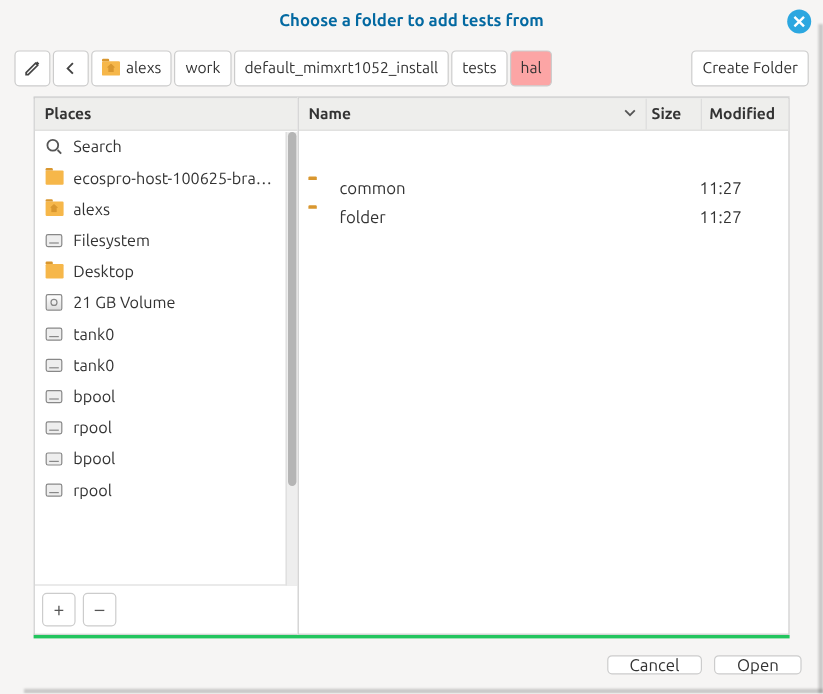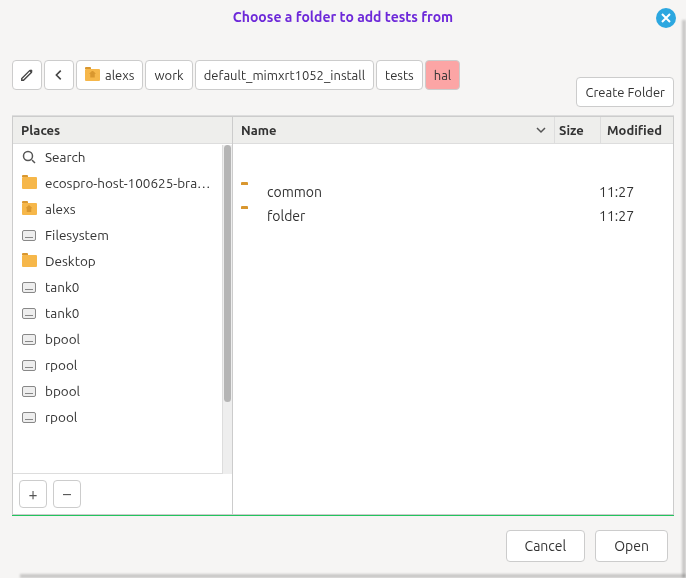--- a/index.html
+++ b/index.html
@@ -1,29 +1,29 @@
 <!DOCTYPE html>
 <html><head>
 <meta charset="utf-8">
 <style>
   * { box-sizing: border-box; font-family: "Ubuntu", "Cantarell", sans-serif; }
   body { margin:0; background:#f6f5f4; width:686px; height:578px; overflow:hidden; position:relative; }
   .window { width:686px; height:578px; display:flex; flex-direction:column; }
-  .titlebar { height:34px; display:flex; align-items:center; justify-content:center; position:relative; font-weight:600; font-size:14px; color:#6d28d9; }
+  .titlebar { height:34px; display:flex; align-items:center; justify-content:center; position:relative; font-weight:600; font-size:14px; color:#0369a1; }
   .close-btn { position:absolute; right:10px; top:8px; width:20px; height:20px; border-radius:50%; background:#2CA7E0; color:#fff; display:flex; align-items:center; justify-content:center; cursor:pointer; }
   .close-btn svg { width:10px; height:10px; }
   .toolbar { display:flex; align-items:center; padding:8px 12px; gap:2px; }
   .btn { background:#fff; border:1px solid #ccc; border-radius:4px; height:30px; display:flex; align-items:center; padding:0 8px; font-size:13px; color:#333; cursor:pointer; }
   .btn.icon-btn { width:30px; justify-content:center; padding:0; }
   .btn svg { width:14px; height:14px; }
   .pathbar { display:flex; gap:2px; flex:1; }
   .path-seg { background:#fff; border:1px solid #ccc; border-radius:4px; height:30px; display:flex; align-items:center; padding:0 8px; font-size:13px; color:#333; cursor:pointer; gap:5px; }
   .path-seg.active { background:#fca5a5; }
-  .create-folder { margin-left:auto;margin-top:35px; }
-  .body { display:flex; flex:1; min-height:0; border-top:1px solid #ddd; border-bottom:1px solid #22c55e; margin:0 12px; }
+  .create-folder { margin-left:auto; }
+  .body { display:flex; flex:1; min-height:0; border-top:1px solid #ddd; border-bottom:3px solid #22c55e; margin:0 28px; }
   .sidebar { width:220px; border:1px solid #ccc; border-right:none; display:flex; flex-direction:column; background:#fff; overflow:hidden; position:relative; }
   .sidebar-header { background:#eeeeec; font-weight:600; font-size:13px; padding:6px 8px; border-bottom:1px solid #ddd; color:#333; }
   .sidebar-list { flex:1; overflow-y:hidden; }
   .place-row { display:flex; align-items:center; gap:8px; padding:5px 8px; font-size:13.5px; color:#333; cursor:pointer; }
   .place-row .picon { width:16px; height:16px; display:flex; align-items:center; justify-content:center; flex-shrink:0; }
   .place-label { white-space:nowrap; overflow:hidden; text-overflow:ellipsis; }
   .sidebar-scroll { position:absolute; right:0; top:28px; bottom:40px; width:10px; background:#eee; border-left:1px solid #ddd; }
   .sidebar-thumb { position:absolute; left:1px; right:1px; top:0; height:78%; background:#b5b5b5; border-radius:4px; }
   .sidebar-bottom { display:flex; gap:6px; padding:6px; border-top:1px solid #ddd; background:#fff; }
   .mini-btn { width:28px; height:28px; border:1px solid #ccc; border-radius:4px; background:#fff; display:flex; align-items:center; justify-content:center; font-size:16px; color:#555; cursor:pointer; }
@@ -37,21 +37,21 @@
   .file-row { display:flex; align-items:center; font-size:14px; padding:4px 8px; color:#333; cursor:pointer; }
   .file-row .ficon { width:18px; height:14px; margin-right:8px; position:relative; }
   .file-row .mod { width:72px; text-align:left; padding-left:6px; }
   .file-row .size { width:46px; }
   .file-row .name { flex:1; }
   .folder-ic { width:18px; height:13px; background:#f6b74a; border-radius:1px; position:relative; }
   .folder-ic::before { content:""; position:absolute; top:-3px; left:0; width:7px; height:3px; background:#d9972f; border-radius:1px 1px 0 0; }
   .filepane-scroll { position:absolute; right:0; top:30px; bottom:0; width:10px; background:transparent; }
   .filepane-thumb { position:absolute; left:1px; right:1px; top:0; height:100%; background:rgba(0,0,0,0); }
   .footer { display:flex; justify-content:flex-end; gap:10px; padding:14px 18px 16px; }
-  .footer .btn { padding:0 18px; height:32px; font-size:14px; }
+  .footer .btn { padding:0 18px; height:16px; font-size:14px; }
   
   .drive-ic { width:14px; height:11px; border:1px solid #888; border-radius:2px; position:relative; background:#eee; }
   .drive-ic::after { content:""; position:absolute; bottom:2px; left:2px; right:2px; height:1px; background:#888; }
   .disk-ic { width:14px; height:14px; border:1px solid #888; border-radius:2px; background:linear-gradient(#fff,#ddd); position:relative; }
   .disk-ic::after { content:""; position:absolute; left:3px; right:3px; top:3px; bottom:3px; border:1px solid #888; border-radius:50%; }
   .home-folder { width:15px; height:12px; background:#f6b74a; border-radius:1px; position:relative; }
   .home-folder::before { content:""; position:absolute; top:-2px; left:0; width:6px; height:2px; background:#d9972f; border-radius:1px 1px 0 0; }
   .home-folder .home-dot { position:absolute; left:4px; top:2px; width:7px; height:7px; background:#d9972f; clip-path: polygon(50% 0, 100% 45%, 82% 45%, 82% 100%, 18% 100%, 18% 45%, 0 45%); }
   .plain-folder { width:15px; height:12px; background:#f6b74a; border-radius:1px; position:relative; }
   .plain-folder::before { content:""; position:absolute; top:-2px; left:0; width:6px; height:2px; background:#d9972f; border-radius:1px 1px 0 0; }
@@ -142,20 +142,26 @@
             <span class="place-label">Filesystem</span>
           </div>
           <div class="place-row">
             <span class="picon">
               <span class="plain-folder"></span>
             </span>
             <span class="place-label">Desktop</span>
           </div>
           <div class="place-row">
             <span class="picon">
+              <span class="disk-ic"></span>
+            </span>
+            <span class="place-label">21 GB Volume</span>
+          </div>
+          <div class="place-row">
+            <span class="picon">
               <span class="drive-ic"></span>
             </span>
             <span class="place-label">tank0</span>
           </div>
           <div class="place-row">
             <span class="picon">
               <span class="drive-ic"></span>
             </span>
             <span class="place-label">tank0</span>
           </div>

